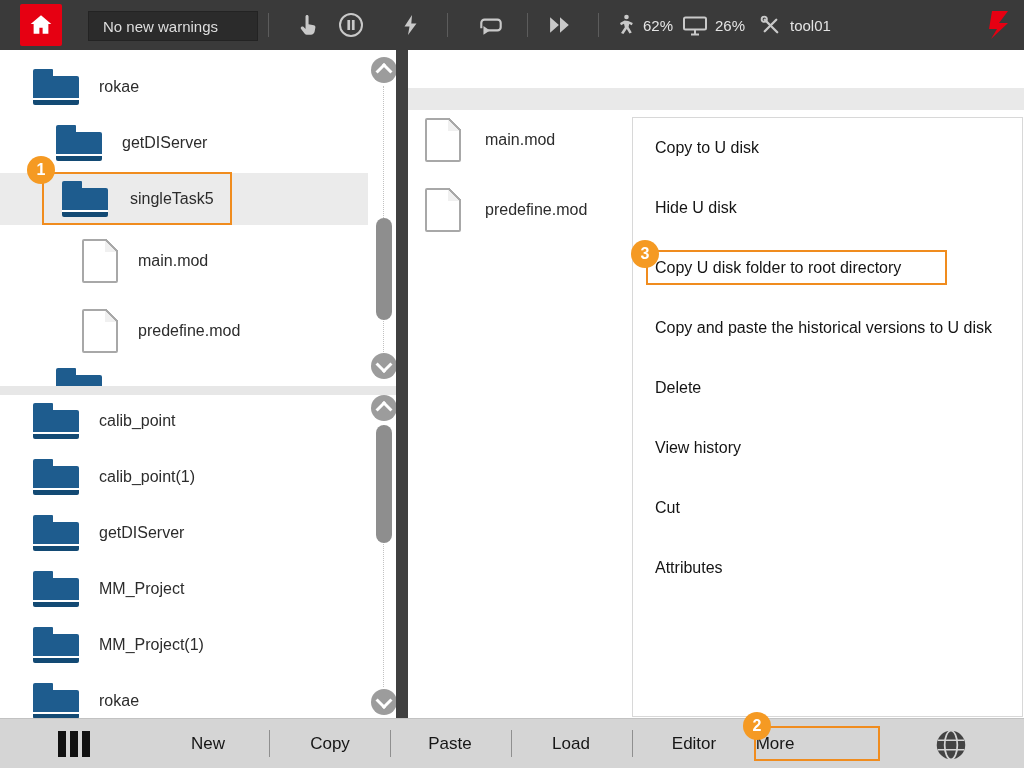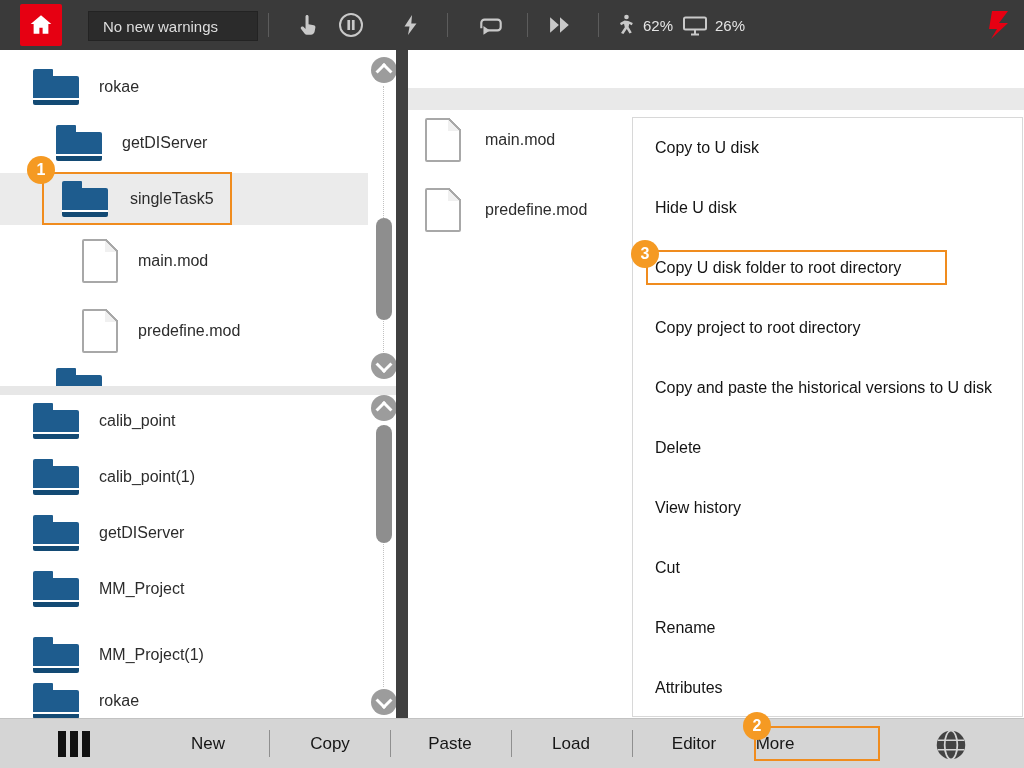--- a/index.html
+++ b/index.html
@@ -128,20 +128,32 @@
     <div class="stat" style="left:682px">
       <span style="line-height:0;">
         <svg width="26" height="23" viewBox="0 0 26 22">
             <rect x="2" y="3" width="22" height="12" rx="1.5" fill="none" stroke="#c9c9c9" stroke-width="2"></rect>
             <path d="M9 20h8M13 15v5" stroke="#c9c9c9" stroke-width="2" fill="none"></path>
           </svg>
       </span>
       <span>26%</span>
     </div>
 
+    <div class="stat" style="left:758px">
+      <span style="line-height:0;">
+        <svg width="25" height="25" viewBox="0 0 26 26">
+            <g stroke="#c9c9c9" stroke-width="2.4" stroke-linecap="round">
+              <path d="M7 7l13 13"></path>
+              <path d="M19 7 7 19"></path>
+            </g>
+            <circle cx="6.5" cy="6.5" r="2.7" fill="none" stroke="#c9c9c9" stroke-width="2"></circle>
+          </svg>
+      </span>
+      <span>tool01</span>
+    </div>
 
 
     <span class="brand">
       <svg width="24" height="32" viewBox="0 0 24 30">
           <path d="M4 1h16l-9 12h9L3 29l6-10H1z" fill="#e60012"></path>
         </svg>
     </span>
   </div>
 
   <div class="tree-top">
@@ -214,21 +226,21 @@
         </span>
       <span class="tlabel" style="left:99px">getDIServer</span>
     </div>
     <div class="trow" style="top:168px">
       <span class="folder" style="left:33px">
           <i class="tab"></i>
           <i class="fbody"></i>
         </span>
       <span class="tlabel" style="left:99px">MM_Project</span>
     </div>
-    <div class="trow" style="top:234px">
+    <div class="trow" style="top:224px">
       <span class="folder" style="left:33px">
           <i class="tab"></i>
           <i class="fbody"></i>
         </span>
       <span class="tlabel" style="left:99px">MM_Project(1)</span>
     </div>
     <div class="trow" style="top:280px">
       <span class="folder" style="left:33px">
           <i class="tab"></i>
           <i class="fbody"></i>
@@ -254,26 +266,24 @@
     </div>
     <div class="frow" style="left:0;top:135px;width:220px">
       <span class="ficon" style="left:17px"></span>
       <span class="flabel" style="left:77px">predefine.mod</span>
     </div>
 
     <div class="cmenu">
       <div class="menu-item">Copy to U disk</div>
       <div class="menu-item">Hide U disk</div>
       <div class="menu-item">Copy U disk folder to root directory</div>
-      <div class="menu-item">Copy project to root directory</div>
       <div class="menu-item">Copy and paste the historical versions to U disk</div>
       <div class="menu-item">Delete</div>
       <div class="menu-item">View history</div>
       <div class="menu-item">Cut</div>
-      <div class="menu-item">Rename</div>
       <div class="menu-item">Attributes</div>
     </div>
   </div>
 
   <div class="bottombar">
     <div class="cols-icon">
         <i></i>
         <i></i>
         <i></i>
       </div>

